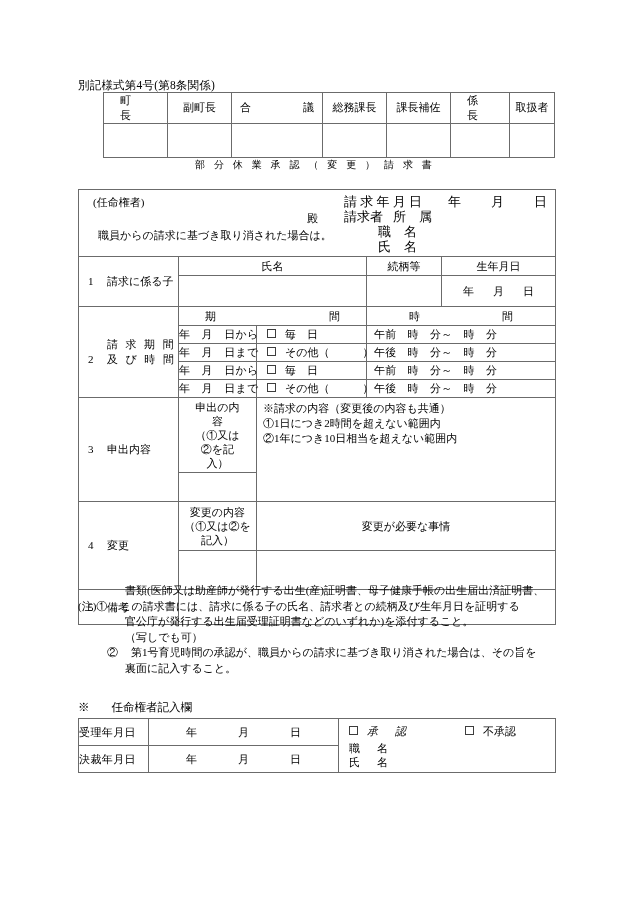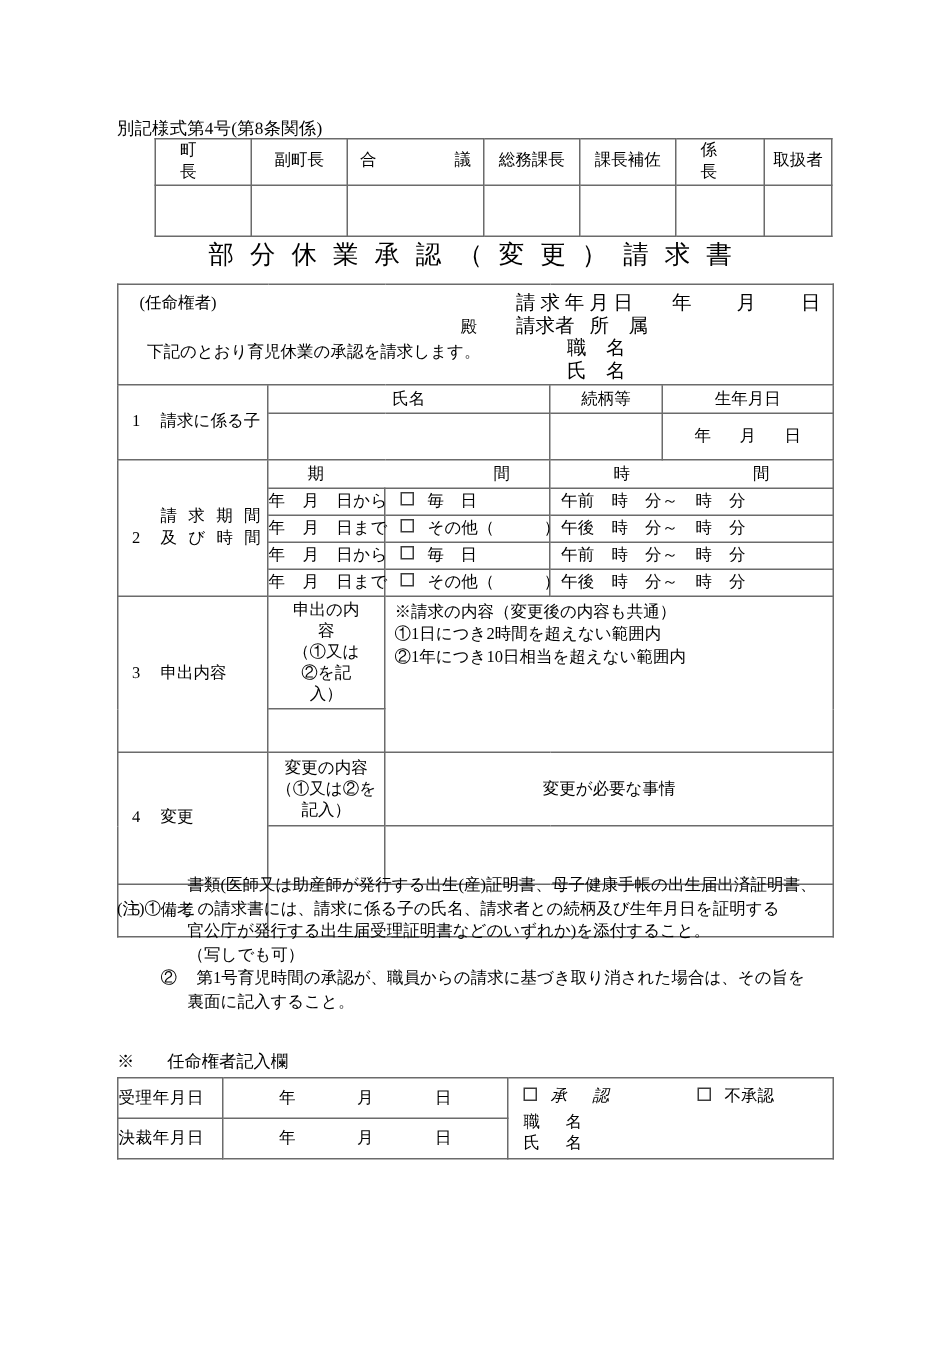--- a/index.html
+++ b/index.html
@@ -74,21 +74,21 @@
     box-sizing: border-box;
   }
 
   
   .doc-title {
     position: absolute;
     left: 0;
     top: 158px;
     width: 630px;
     text-align: center;
-    font-size: 17px;
+    font-size: 10px;
     letter-spacing: 3.2px;
     white-space: nowrap;
   }
 
   
   .main-table {
     position: absolute;
     left: 78px;
     top: 189px;
     width: 477px;
@@ -287,21 +287,21 @@
       <col style="width:110px">
       <col style="width:75px">
       <col style="width:114px">
     </colgroup>
 
     <tbody>
         <tr>
       <td class="hdr-cell" colspan="5">
         <div class="hdr-left">(任命権者)</div>
         <div class="hdr-dono">殿</div>
-        <div class="hdr-sentence">下記のとおり育児休業の承認を請求します。</div>
+        <div class="hdr-sentence">職員からの請求に基づき取り消された場合は。</div>
         <div class="hdr-right">
           <div><span>請 求 年 月 日</span><span class="gap-y"></span><span>年</span><span class="gap-m"></span><span>月</span><span class="gap-m"></span><span>日</span></div>
           <div><span>請求者</span><span style="display:inline-block;width:10px"></span><span>所　属</span></div>
           <div><span class="ind-sub"></span><span>職　名</span></div>
           <div><span class="ind-sub"></span><span>氏　名</span></div>
         </div>
       </td>
     </tr>
 
     <tr>

